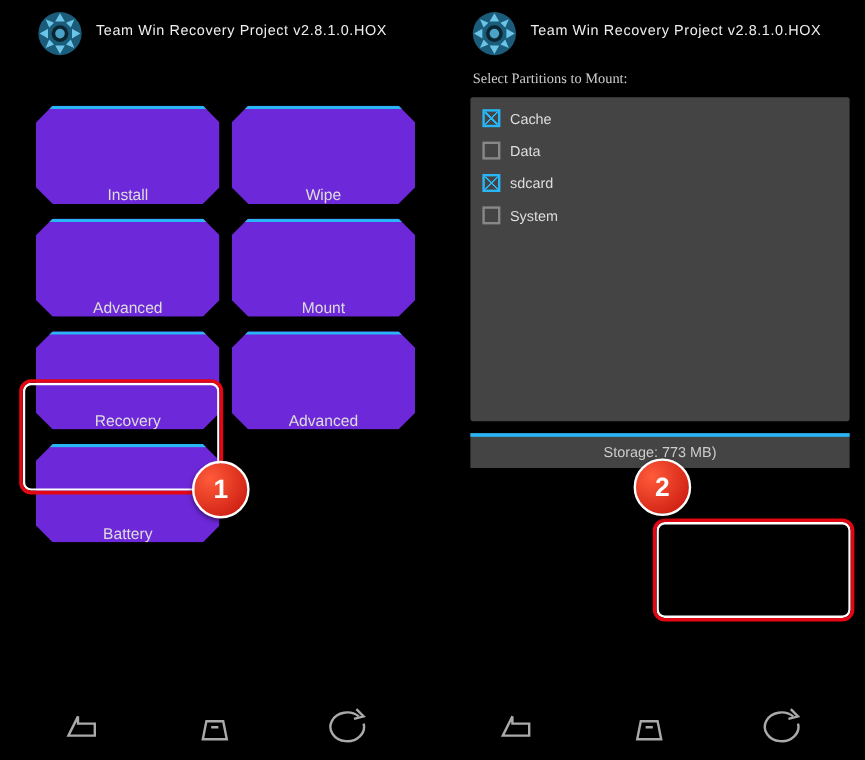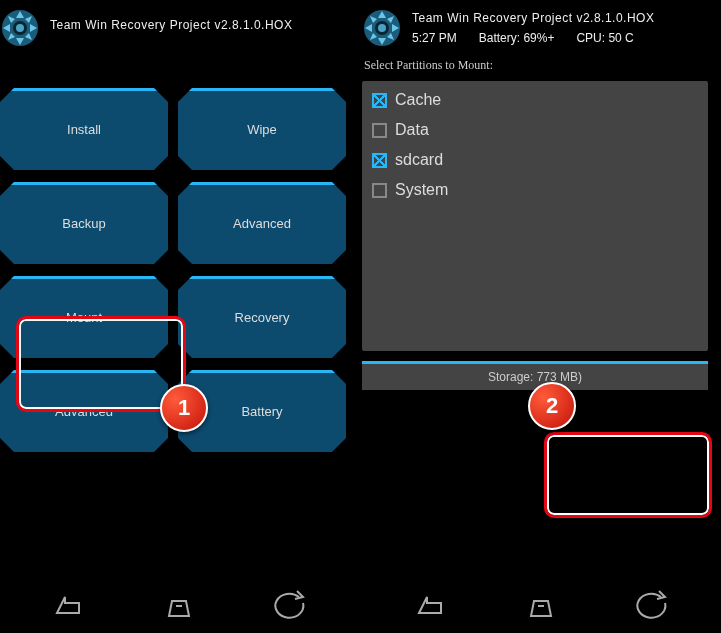--- a/index.html
+++ b/index.html
@@ -15,21 +15,21 @@
     display: flex;
     gap: 4px;
   }
   .phone {
     width: 358px;
     height: 633px;
     background: #000;
     position: relative;
   }
   .phone-inner {
-    padding: 8px 12px 0 0;
+    padding: 8px 12px 0 30px;
     height: 570px;
     position: relative;
   }
   .header {
     display: flex;
     align-items: center;
     gap: 10px;
     margin-bottom: 6px;
   }
   .twrp-logo {
@@ -53,24 +53,24 @@
   
   .menu-grid {
     display: grid;
     grid-template-columns: 1fr 1fr;
     gap: 12px 10px;
     margin-top: 40px;
   }
   .oct-btn {
     position: relative;
     height: 82px;
-    background: #0c4a6e;
+    background: #6d28d9;
     clip-path: polygon(14px 0, calc(100% - 14px) 0, 100% 14px, 100% calc(100% - 14px), calc(100% - 14px) 100%, 14px 100%, 0 calc(100% - 14px), 0 14px);
     display: flex;
-    align-items: center;
+    align-items: flex-end;
     justify-content: center;
     color: #ddd;
     font-size: 13px;
     cursor: pointer;
   }
   .oct-btn::before {
     content:"";
     position:absolute;
     top:0;left:0;right:0;
     height:3px;
@@ -90,21 +90,21 @@
     border-radius:2px;
     height: 270px;
     padding:4px 0;
   }
   .part-row {
     display:flex;
     align-items:center;
     gap:8px;
     padding:6px 10px;
     color:#ddd;
-    font-size:16px;
+    font-size:12px;
     cursor:pointer;
   }
   .cb {
     width:15px;height:15px;
     border:2px solid #888;
     position:relative;
     flex-shrink:0;
   }
   .cb.checked { border-color:#29b6f6; }
   .cb.checked::after {
@@ -206,23 +206,20 @@
       </div>
 
       <div class="menu-grid">
         <div class="oct-btn">
             <span>Install</span>
           </div>
         <div class="oct-btn">
             <span>Wipe</span>
           </div>
         <div class="oct-btn">
-            <span>Backup</span>
-          </div>
-        <div class="oct-btn">
             <span>Advanced</span>
           </div>
         <div class="oct-btn">
             <span>Mount</span>
           </div>
         <div class="oct-btn">
             <span>Recovery</span>
           </div>
         <div class="oct-btn">
             <span>Advanced</span>
@@ -266,25 +263,20 @@
             <path d="M8 8 L15 11 L11 15 Z"></path>
             <path d="M32 8 L29 15 L25 11 Z"></path>
             <path d="M8 32 L11 25 L15 29 Z"></path>
             <path d="M32 32 L25 29 L29 25 Z"></path>
           </g>
           <circle cx="20" cy="20" r="7" fill="#0a2530"></circle>
           <circle cx="20" cy="20" r="4" fill="#4aa3c7"></circle>
         </svg>
         <div class="header-text">
           <div class="title-line">Team Win Recovery Project  v2.8.1.0.HOX</div>
-          <div class="status-line">
-            <span>5:27 PM</span>
-            <span>Battery: 69%+</span>
-            <span>CPU: 50 C</span>
-          </div>
         </div>
       </div>
 
       <div class="subtitle">Select Partitions to Mount:</div>
 
       <div class="partition-list">
         <div class="part-row">
           <span class="cb checked"></span>
           <span>Cache</span>
         </div>

